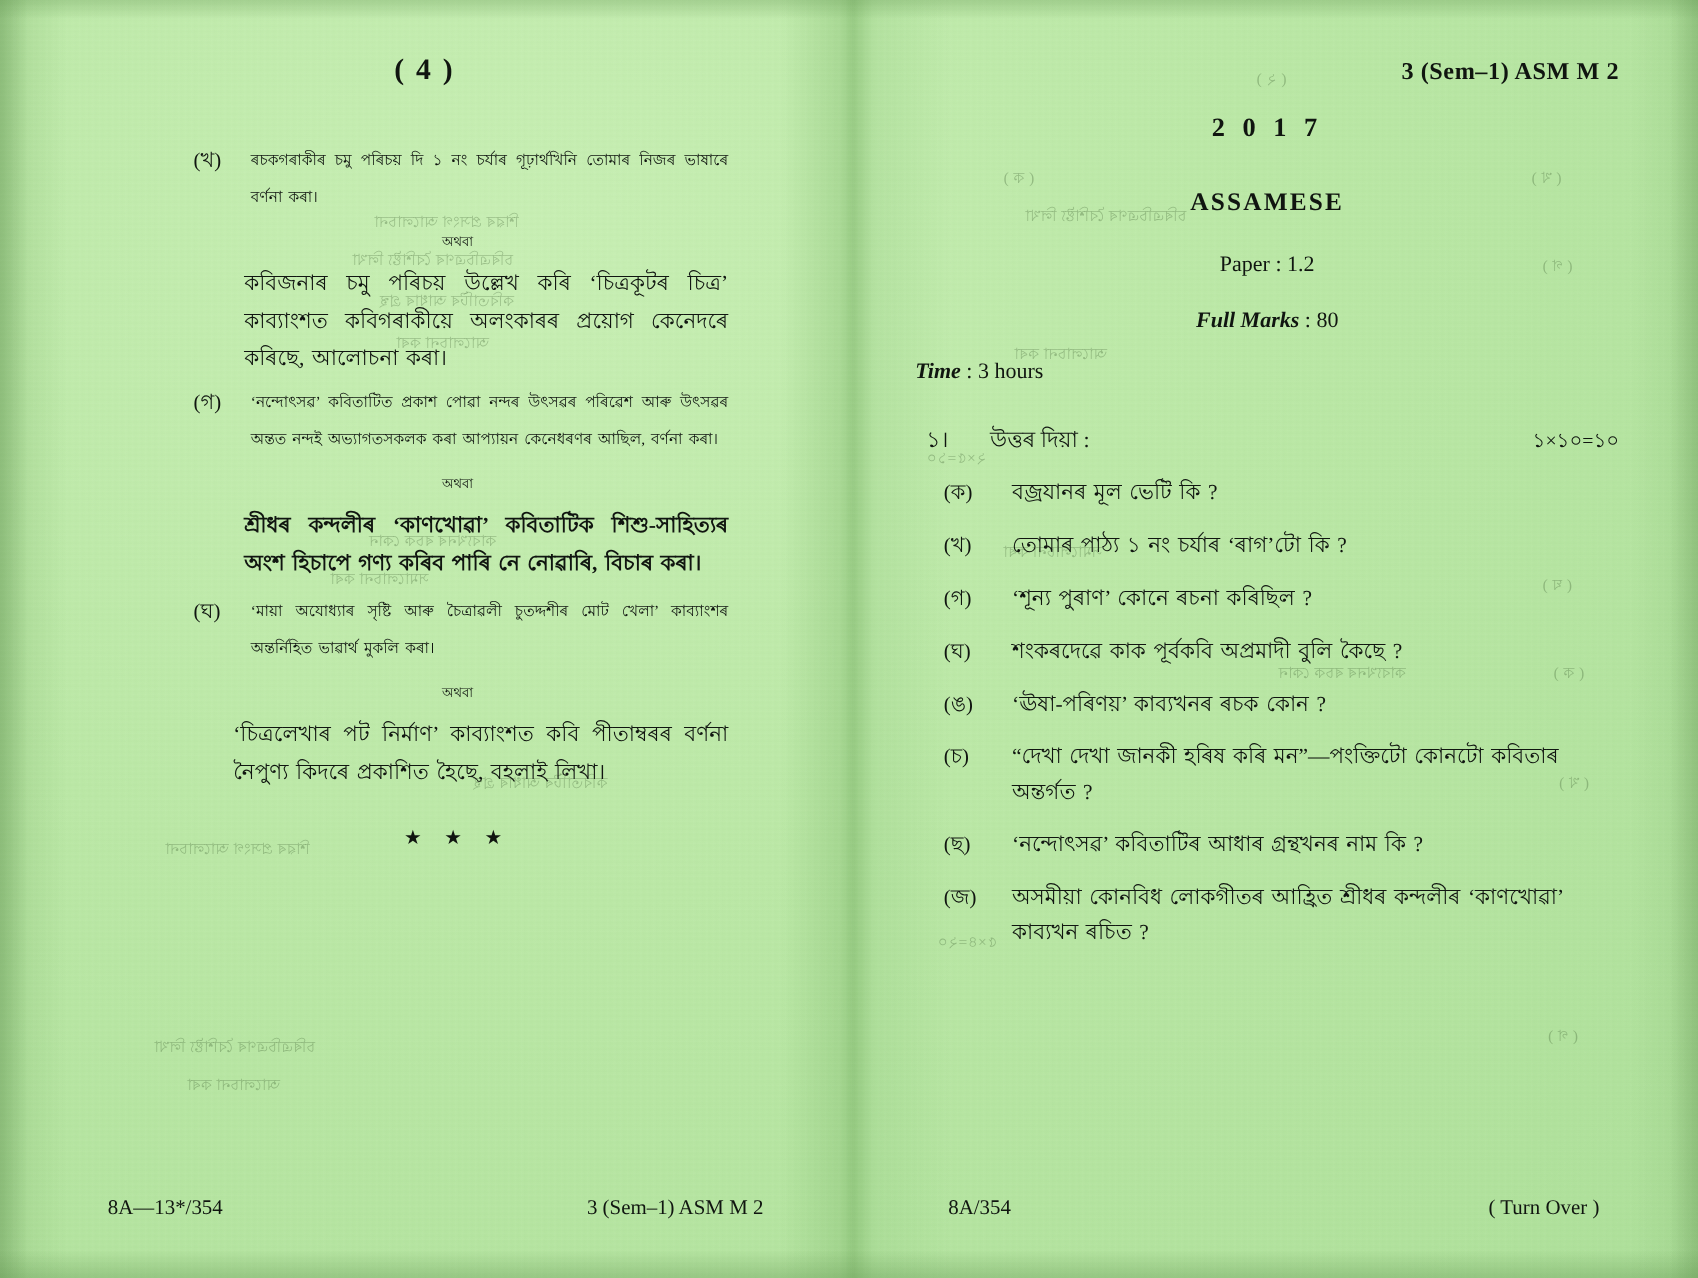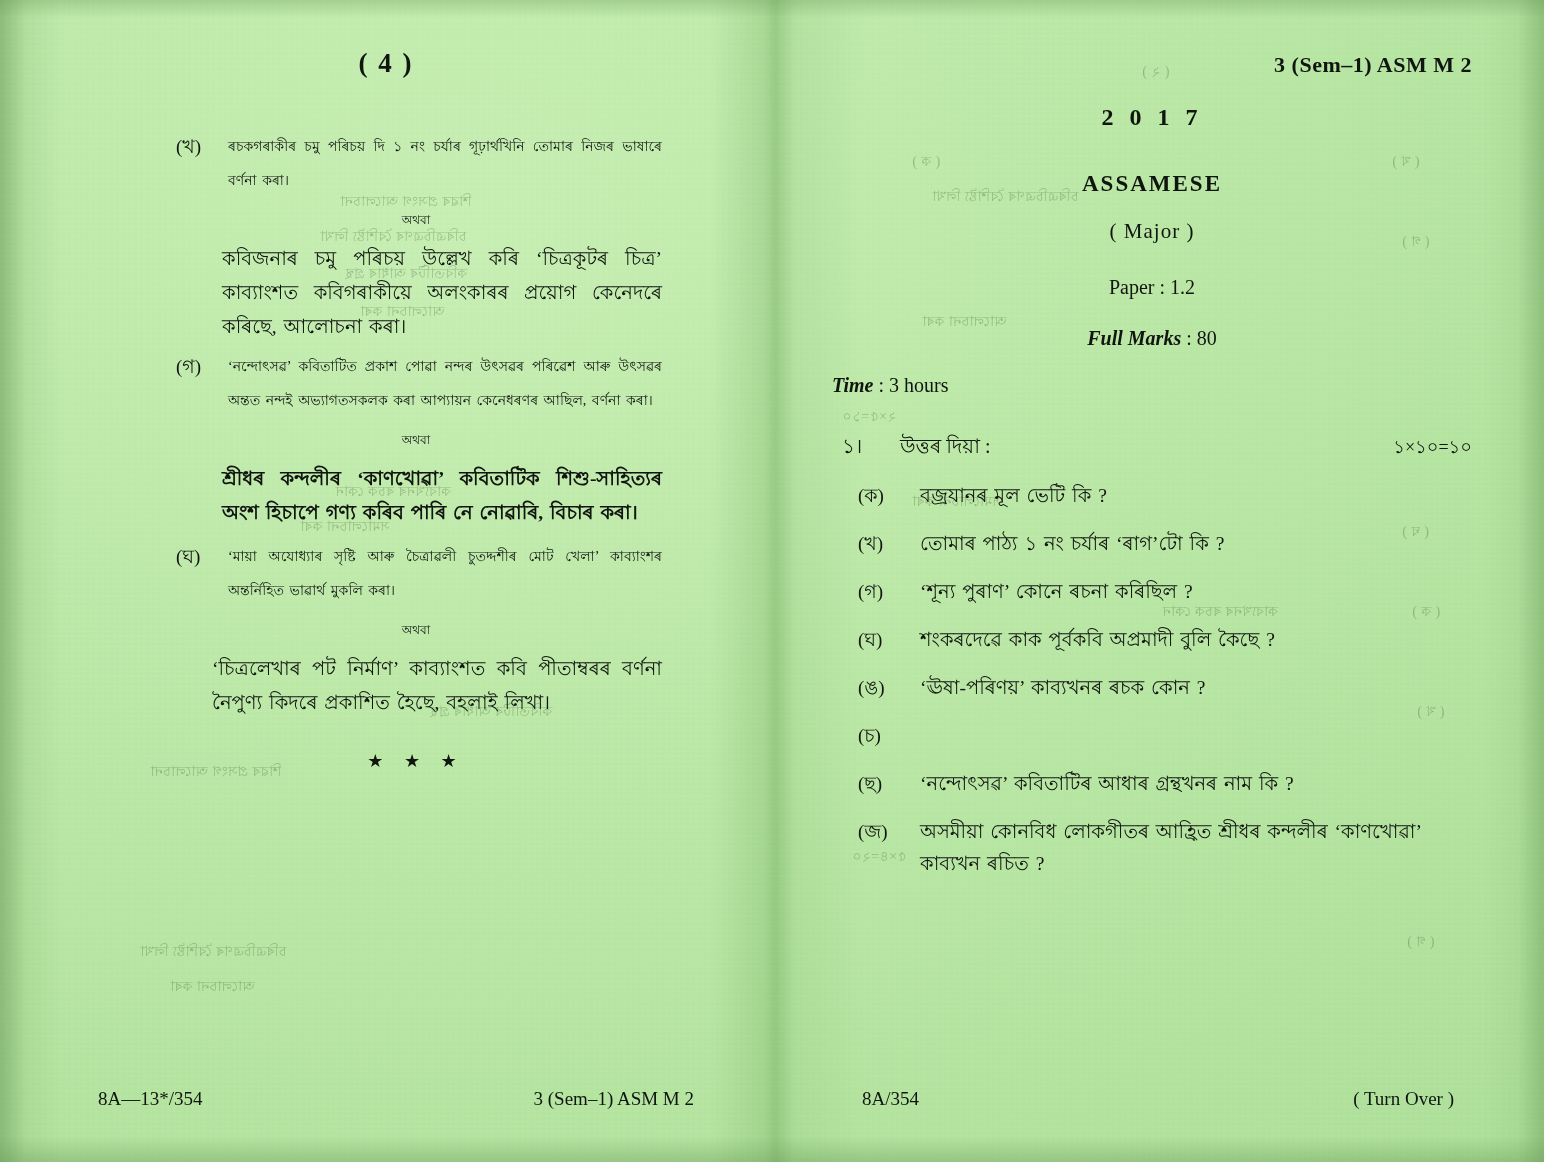--- a/index.html
+++ b/index.html
@@ -285,21 +285,20 @@
   <div class="ghost" style="left:635px; top:930px;">( গ )</div>
   <div class="ghost" style="left:160px; top:185px;">চৰিত্ৰচিত্ৰণৰ  বৈশিষ্ট্য  লিখা</div>
   <div class="ghost" style="left:150px; top:310px;">আলোচনা  কৰা</div>
   <div class="ghost" style="left:140px; top:490px;">সমালোচনা  কৰা</div>
   <div class="ghost" style="left:390px; top:600px;">কাব্যখনৰ  ৰচক  কোন</div>
 
   <div style="position:absolute; left:60px; right:72px; top:52px;">
     <div class="hdr-code">3 (Sem–1) ASM M 2</div>
     <div class="hdr-year">2 0 1 7</div>
     <div class="hdr-sub">ASSAMESE</div>
-    <div class="hdr-major">( Major )</div>
     <div class="hdr-paper">Paper : 1.2</div>
     <div class="hdr-marks">
       <b>Full Marks</b>
       <span style="font-style:normal;">: 80</span>
     </div>
     <div class="hdr-time">
       <i>Time</i>
       <span>: 3 hours</span>
     </div>
 
@@ -325,20 +324,21 @@
       <div class="sub-block">
         <div class="sub-label">(ঘ)</div>
         <div class="sub-text">শংকৰদেৱে কাক পূৰ্বকবি অপ্ৰমাদী বুলি কৈছে ?</div>
       </div>
       <div class="sub-block">
         <div class="sub-label">(ঙ)</div>
         <div class="sub-text">‘ঊষা-পৰিণয়’ কাব্যখনৰ ৰচক কোন ?</div>
       </div>
       <div class="sub-block">
         <div class="sub-label">(চ)</div>
+        <div class="sub-text">“দেখা দেখা জানকী হৰিষ কৰি মন”—পংক্তিটো কোনটো কবিতাৰ অন্তৰ্গত ?</div>
       </div>
       <div class="sub-block">
         <div class="sub-label">(ছ)</div>
         <div class="sub-text">‘নন্দোৎসৱ’ কবিতাটিৰ আধাৰ গ্ৰন্থখনৰ নাম কি ?</div>
       </div>
       <div class="sub-block">
         <div class="sub-label">(জ)</div>
         <div class="sub-text">অসমীয়া কোনবিধ লোকগীতৰ আহ্ৰিত শ্ৰীধৰ কন্দলীৰ ‘কাণখোৱা’ কাব্যখন ৰচিত ?</div>
       </div>
     </div>

